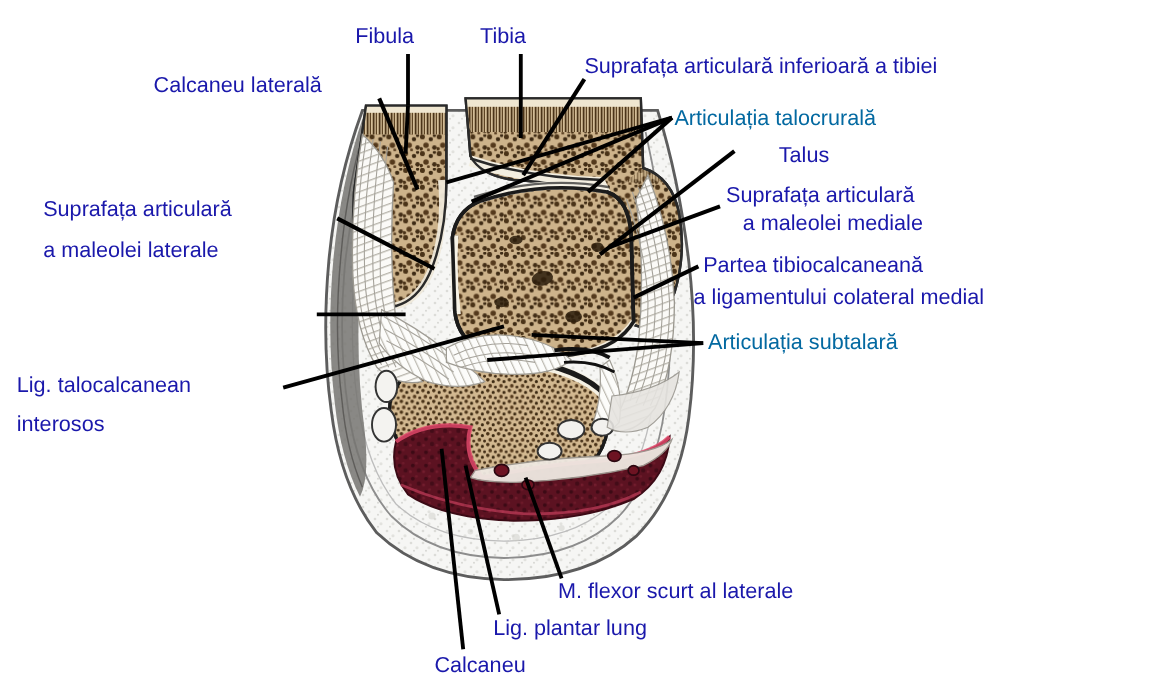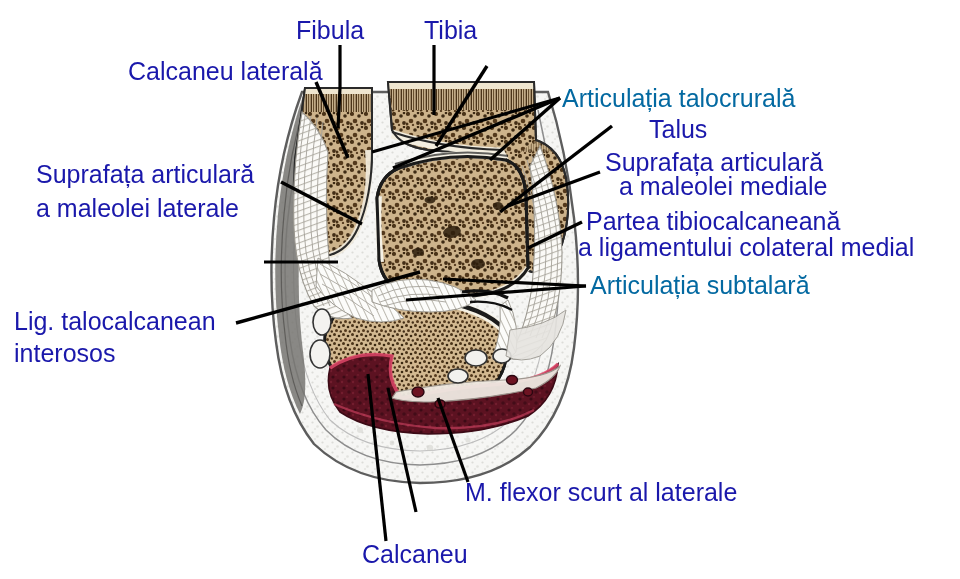--- a/index.html
+++ b/index.html
@@ -15,21 +15,21 @@
     overflow:hidden;
   }
   #art{
     position:absolute;
     left:0; top:0;
     width:960px; height:579px;
   }
   .lbl{
     position:absolute;
     font-family:"Liberation Sans", sans-serif;
-    font-size:25px;
+    font-size:18px;
     line-height:25px;
     letter-spacing:0px;
     white-space:pre;
     color:#1a18ab;
   }
   .lbl.black{ color:#0369a1;text-align:right; }
 </style>
 </head>
 <body>
 
@@ -308,24 +308,25 @@
       <line x1="386" y1="541" x2="368" y2="374" stroke-width="3.2"></line>
 
       <line x1="416" y1="512" x2="388" y2="388" stroke-width="3.2"></line>
 
       <line x1="468" y1="482" x2="438" y2="398" stroke-width="3.2"></line>
     </g>
   </svg>
 
   <div class="lbl" style="left:296px; top:18px;">Fibula</div>
 
-  <div class="lbl" style="left:400px; top:18px;margin-left:24px;">Tibia</div>
+  <div class="lbl" style="left:400px; top:18px;">Tibia</div>
 
   <div class="lbl" style="left:128px; top:59px;">Calcaneu laterală</div>
 
+  <div class="lbl" style="left:487px; top:43px;">Suprafața articulară inferioară a tibiei</div>
 
   <div class="lbl black" style="left:562px; top:86px;">Articulația talocrurală</div>
 
   <div class="lbl" style="left:625px; top:117px;margin-left:24px;">Talus</div>
 
   <div>
     <div class="lbl" style="left:36px; top:162px;">Suprafața articulară</div>
     <div class="lbl" style="left:36px; top:196px;">a maleolei laterale</div>
   </div>
 
@@ -342,16 +343,17 @@
 
   <div class="lbl black" style="left:590px; top:273px;">Articulația subtalară</div>
 
   <div>
     <div class="lbl" style="left:14px; top:309px;">Lig. talocalcanean</div>
     <div class="lbl" style="left:14px; top:341px;">interosos</div>
   </div>
 
   <div class="lbl" style="left:465px; top:480px;">M. flexor scurt al laterale</div>
 
+  <div class="lbl" style="left:411px; top:511px;">Lig. plantar lung</div>
 
   <div class="lbl" style="left:362px; top:542px;">Calcaneu</div>
 
 </div>
 
 </body></html>

